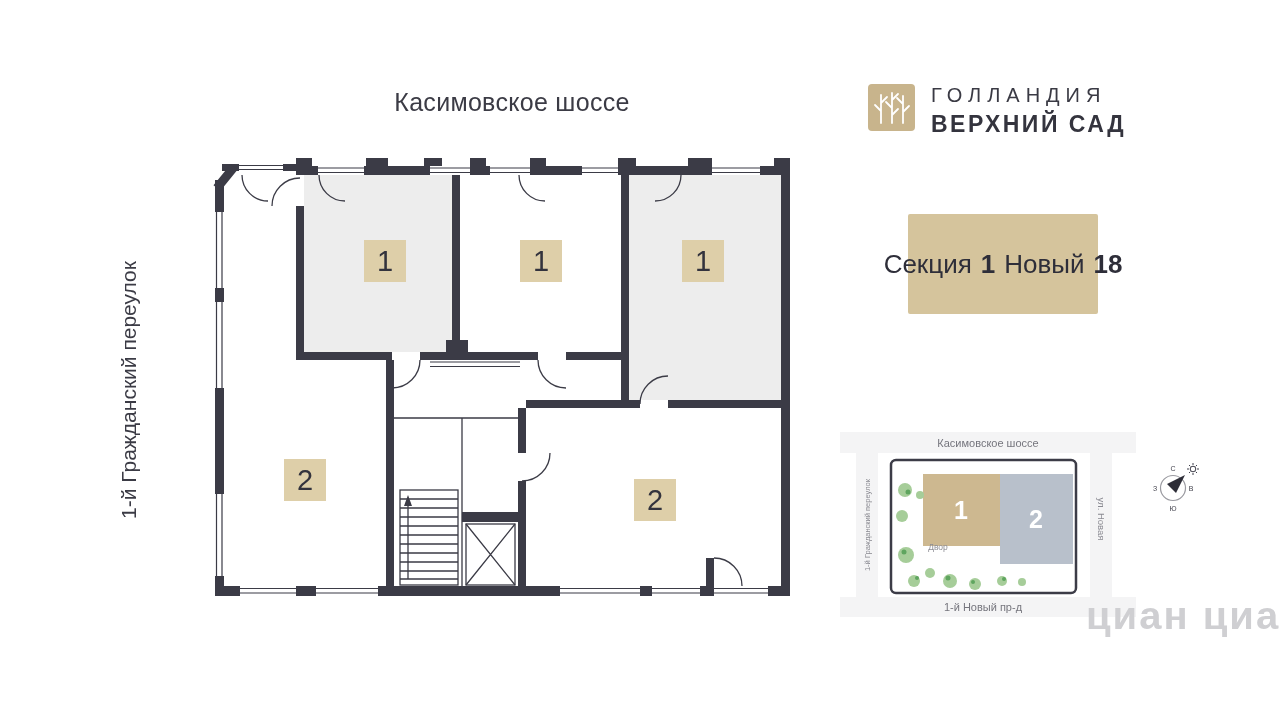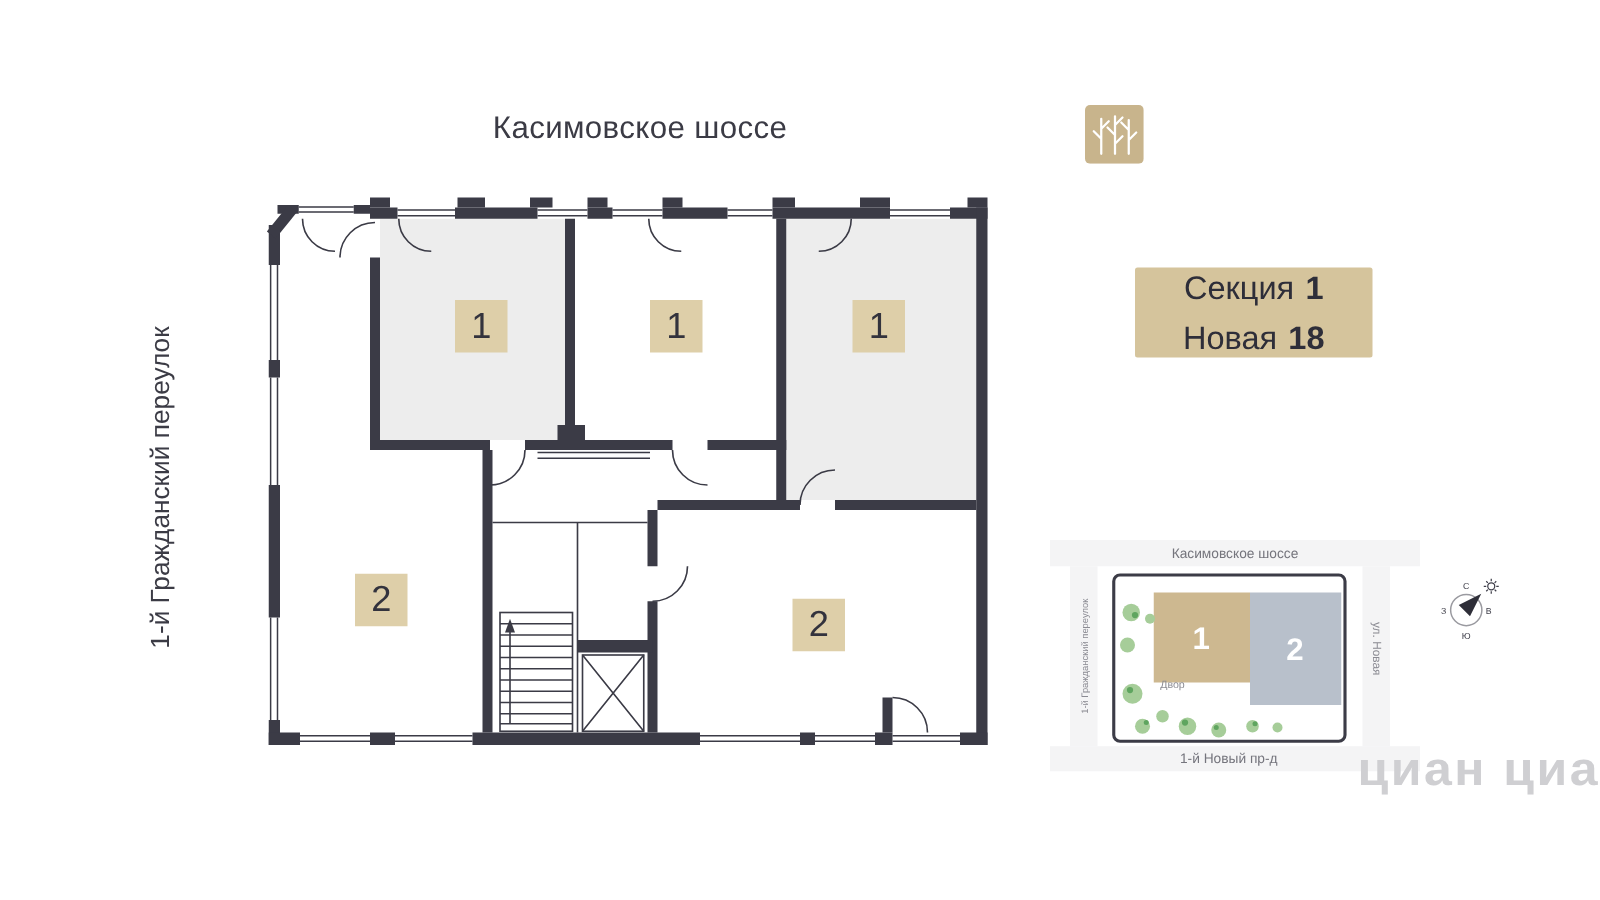--- a/index.html
+++ b/index.html
@@ -19,22 +19,22 @@
     text-align:center;font-size:21px;font-weight:500;color:#3b3b45;
   }
 
   
   .logo{left:868px;top:84px;display:flex;gap:16px;align-items:flex-start;}
   .logo-text .l1{font-size:20px;font-weight:500;letter-spacing:6px;color:#3a3a44;}
   .logo-text .l2{font-size:23px;font-weight:700;letter-spacing:2.5px;color:#34343e;margin-top:4px;}
 
   
   .info-box{
-    left:908px;top:214px;width:190px;height:72px;background:#d5c49c;border-radius:2px;
-    display:flex;flex-direction:column;justify-content:center;align-items:center;gap:9px;
+    left:908px;top:214px;width:190px;height:100px;background:#d5c49c;border-radius:2px;
+    display:flex;flex-direction:row;justify-content:center;align-items:center;gap:9px;
   }
   .info-line{font-size:26px;color:#2e2e39;display:flex;gap:9px;}
   .info-line .val{font-weight:700;}
 
   
   .plan{left:195px;top:150px;width:610px;height:460px;}
   .room-badge{
     position:absolute;width:42px;height:42px;background:#decfa9;
     display:flex;align-items:center;justify-content:center;
     font-size:29px;font-weight:500;color:#33333d;cursor:pointer;
@@ -62,30 +62,32 @@
 <div class="abs logo">
   <svg width="47" height="47" viewBox="0 0 47 47">
     <rect x="0" y="0" width="47" height="47" rx="4" fill="#c8b48c"></rect>
     <g stroke="#ffffff" stroke-width="1.8" fill="none" stroke-linecap="round">
       <path d="M13 39V11 M13 19L19 13 M13 27L7 21"></path>
       <path d="M24 39V9 M24 16L30 10 M24 24L18 18 M24 31L30 25"></path>
       <path d="M35 39V12 M35 20L29 14 M35 28L41 22"></path>
     </g>
   </svg>
   <div class="logo-text">
+    <div class="l1">ГОЛЛАНДИЯ</div>
+    <div class="l2">ВЕРХНИЙ САД</div>
   </div>
 </div>
 
 <div class="abs info-box">
   <div class="info-line">
     <span>Секция</span>
     <span class="val">1</span>
   </div>
   <div class="info-line">
-    <span>Новая</span>
+    <span>Новый</span>
     <span class="val">18</span>
   </div>
 </div>
 
 <div class="abs plan">
   <svg width="610" height="460" viewBox="0 0 610 460">
 
     <g fill="#ededed">
       <rect x="109" y="25" width="148" height="177"></rect>
       <rect x="434" y="25" width="152" height="225"></rect>

